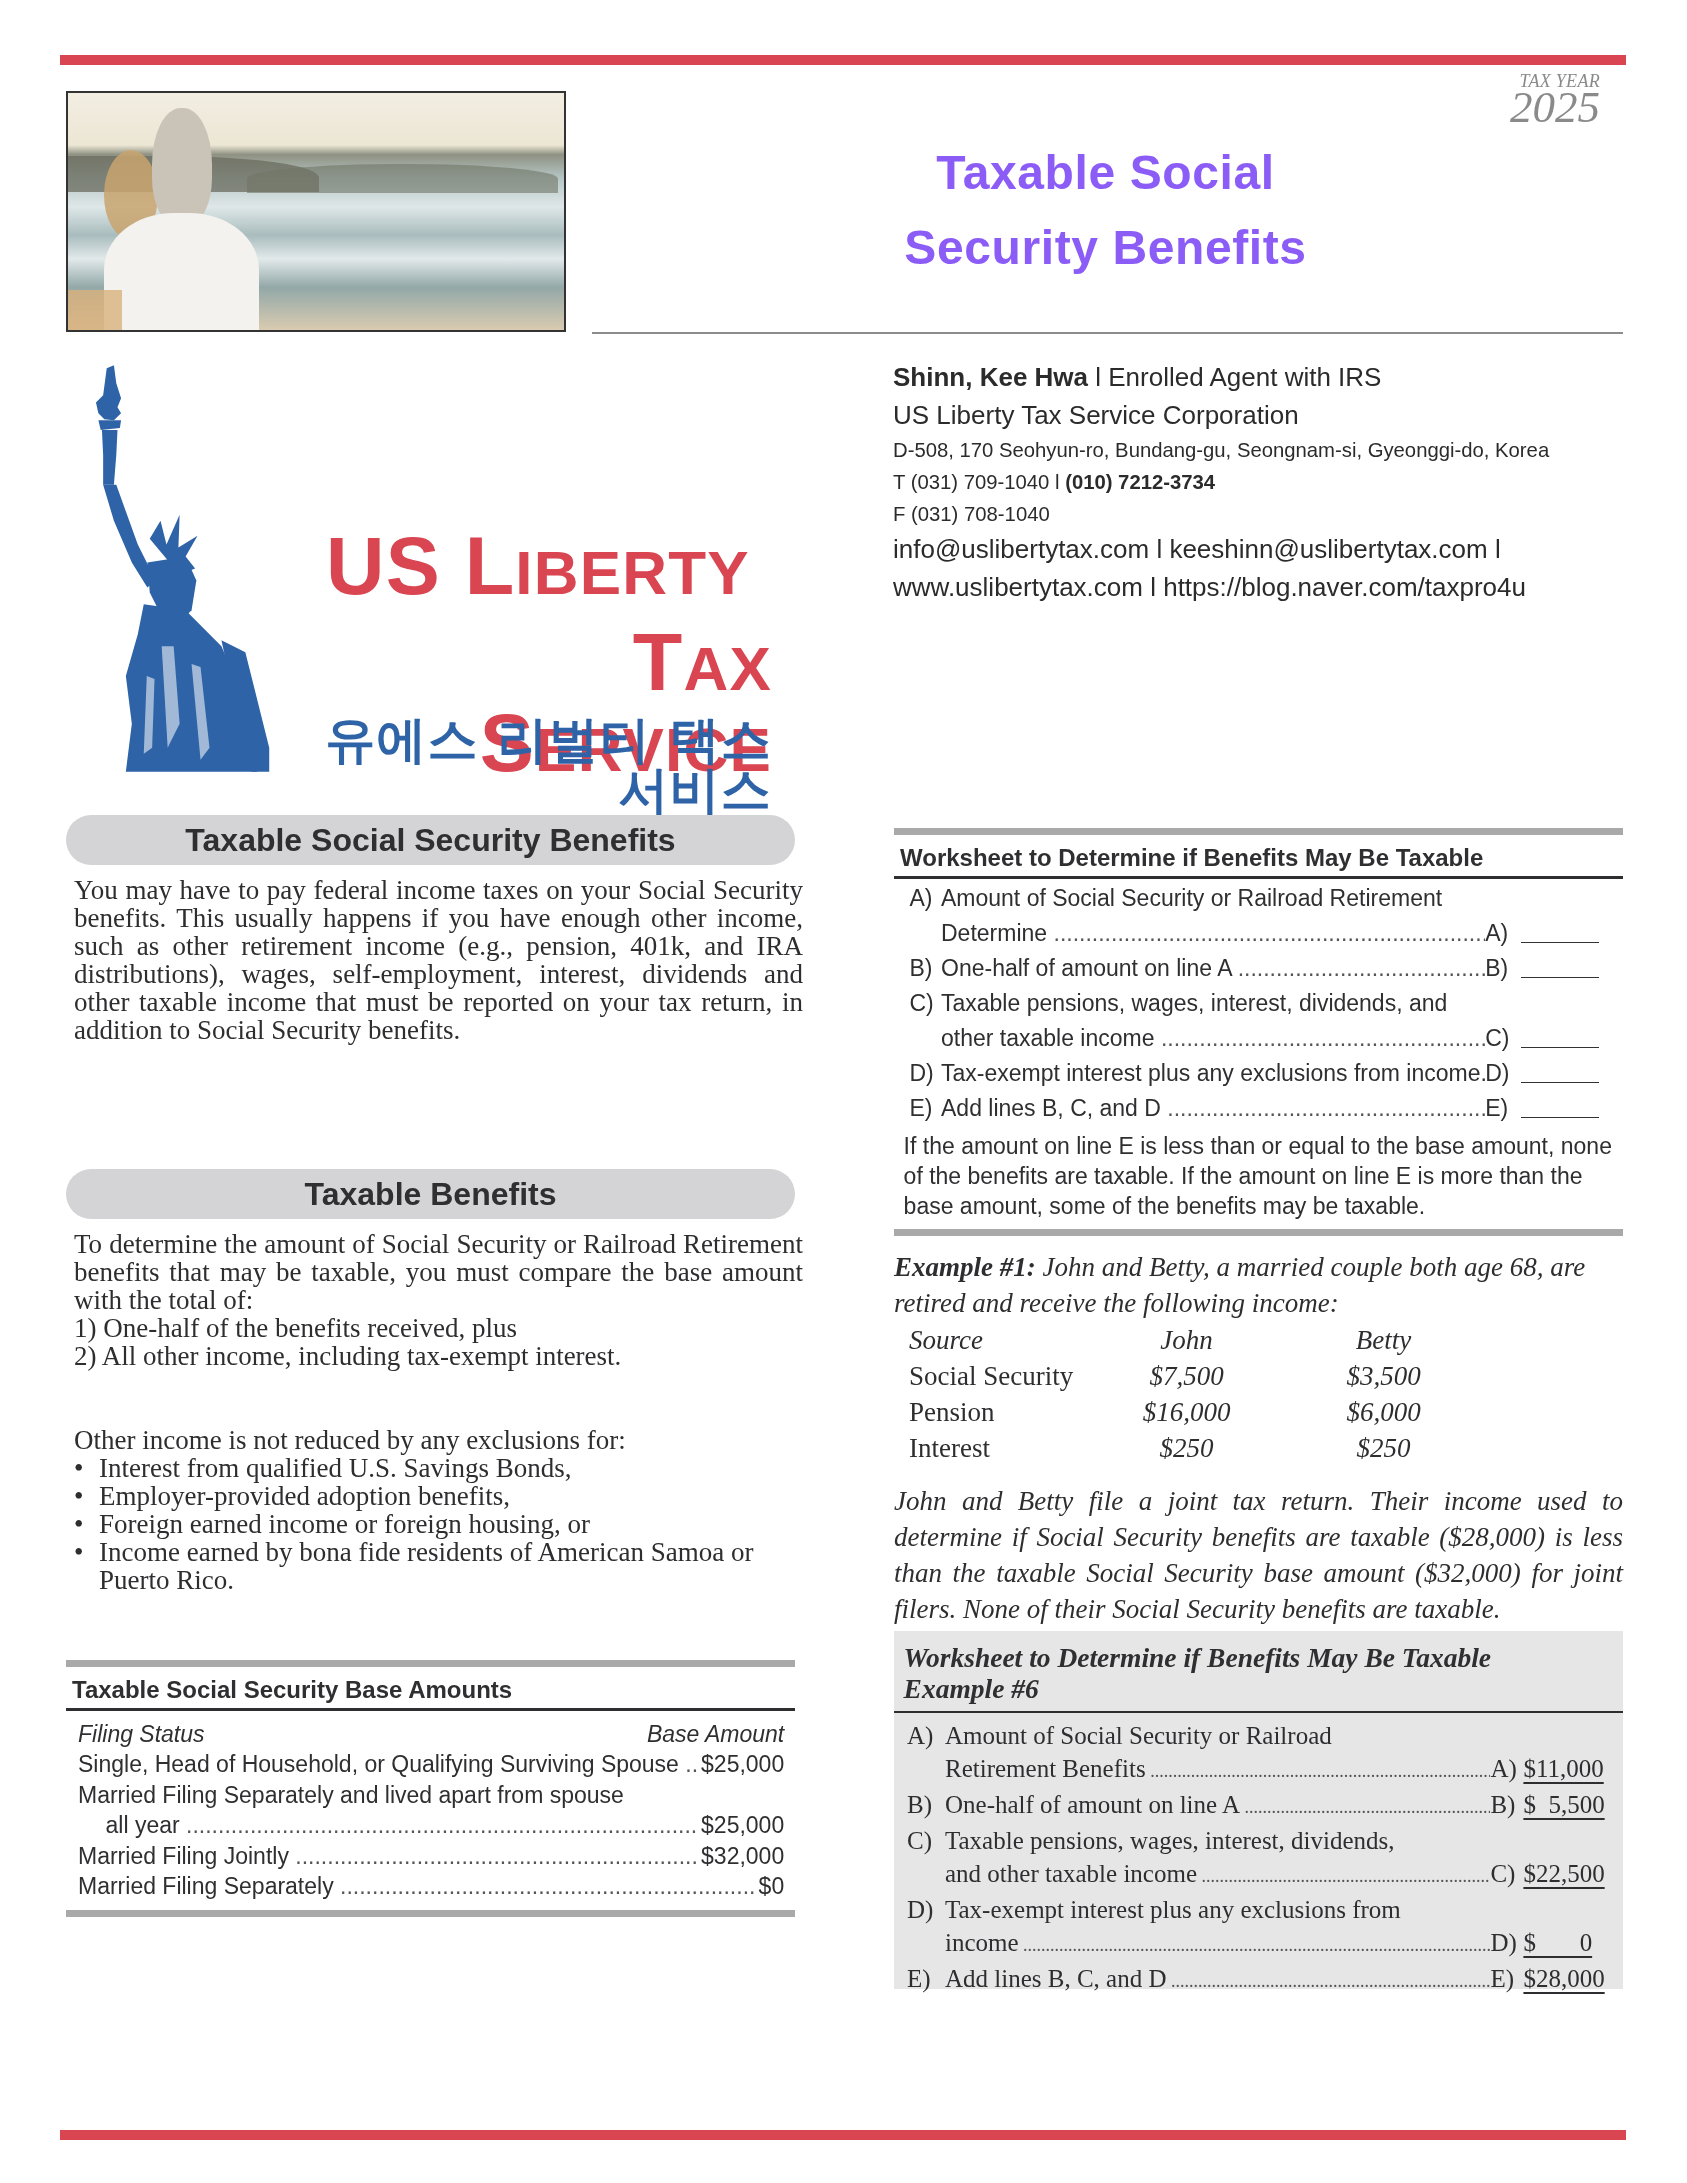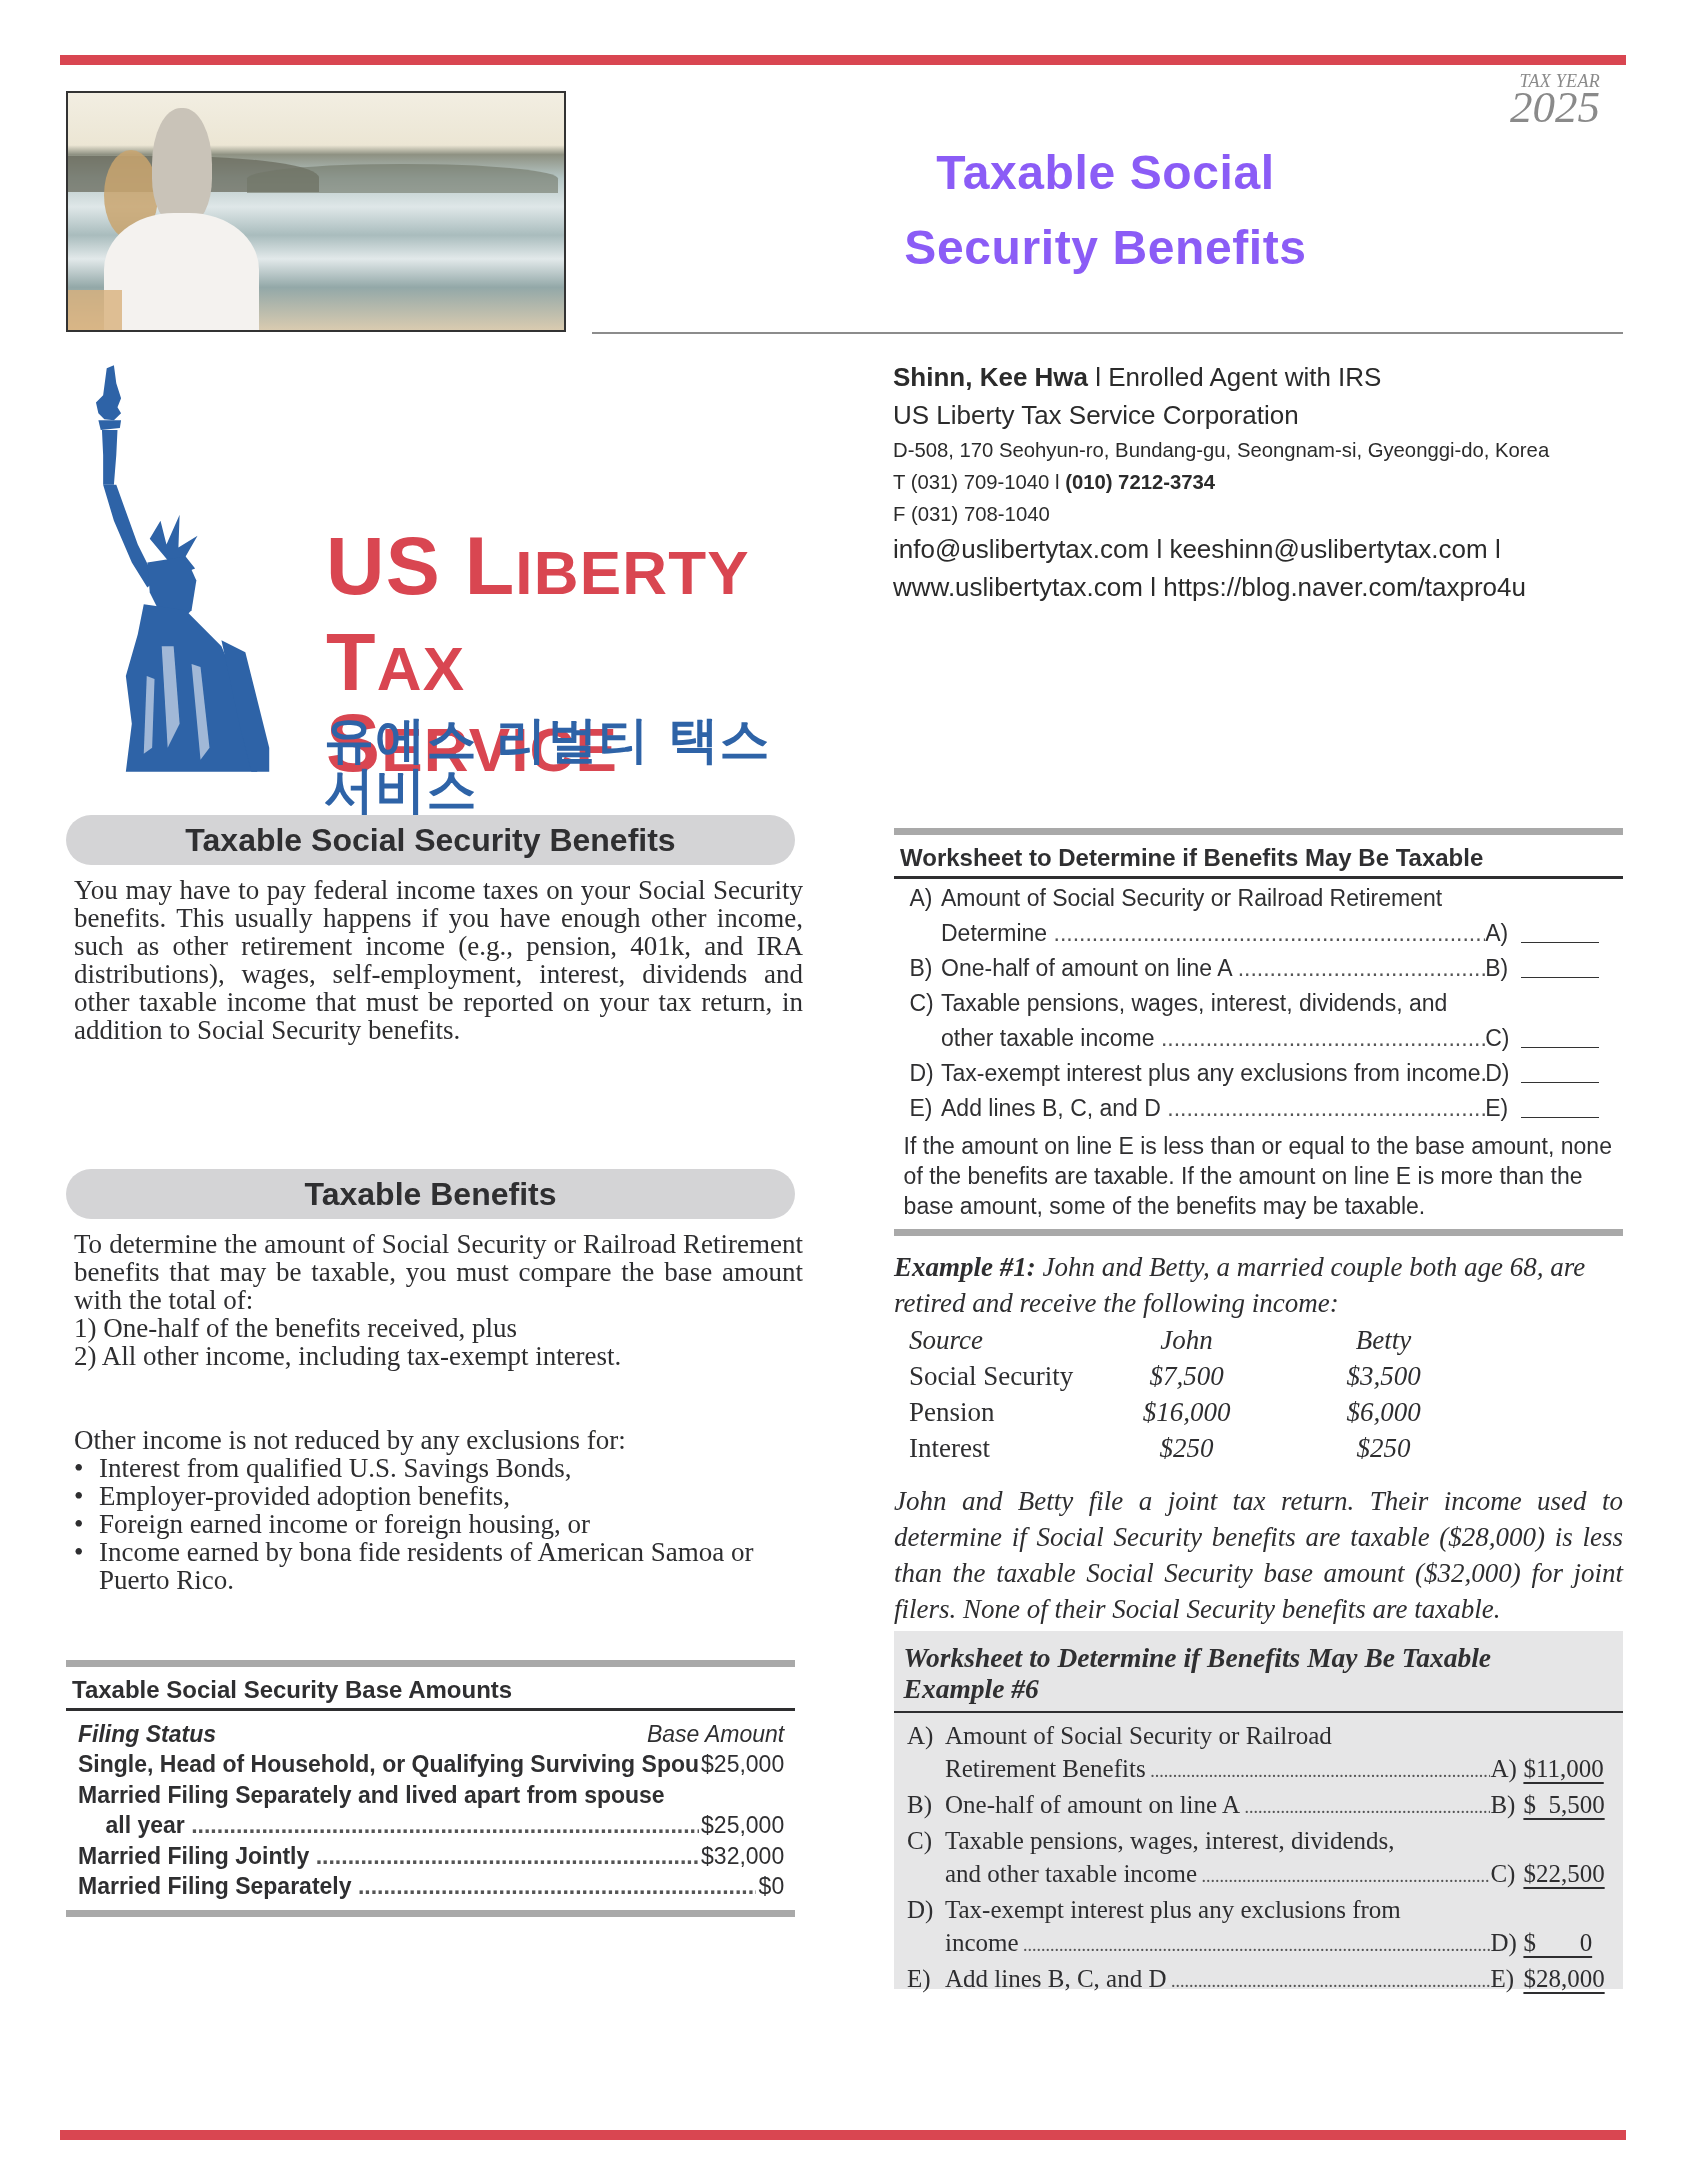--- a/index.html
+++ b/index.html
@@ -30,21 +30,21 @@
   #title-rule { left:592px; top:332px; width:1031px; height:1.8px; background:#8c8c8c; }
 
   
   #contact { left:893px; top:358px; width:729px; color:#2b2b2b; }
   #contact .l1, #contact .l2 { font-size:26px; line-height:38px; }
   #contact .small { font-size:20.3px; line-height:32px; }
   #contact .l-links { font-size:26px; line-height:38px; }
   .b { font-weight:bold; }
 
   
-  #logo { left:90px; top:365px; width:682px; height:407px; }
+  #logo { left:90px; top:365px; width:682px; height:407px;text-align:right; }
   #logo-text-1, #logo-text-2 { position:absolute; left:236px; color:#d94651; font-weight:bold; font-size:81px; line-height:1; letter-spacing:1.2px; font-family:"Liberation Sans","DejaVu Sans",sans-serif; }
   #logo-text-1 { top:161px; }
   #logo-text-2 { top:257px; }
   #logo-text-1 .sm, #logo-text-2 .sm { font-size:62px; }
   #logo-korean { position:absolute; left:234px; top:350px; color:#2e63a7; font-weight:bold; font-size:50px; line-height:1; font-family:"DejaVu Sans", sans-serif; letter-spacing:1.2px; }
 
   
   .pill { left:66px; width:729px; height:50px; background:#d4d4d6; border-radius:25px; text-align:center; font-weight:bold; font-size:32px; line-height:50px; color:#2f2f31; }
   #pill-1 { top:815px; }
   #pill-2 { top:1169px; }
@@ -56,21 +56,21 @@
   #para-3 { top:1426px; text-align:left; }
   .bullet { display:flex; }
   .bullet .dot { width:25px; flex:none; }
 
   
   #base-table { left:66px; top:1660px; width:729px; }
   .thick-gray { height:6.6px; background:#a9a9a9; }
   .tbl-title { font-weight:bold; font-size:24px; padding:9px 6px 4.8px 6px; color:#2f2f31; }
   .dark-rule { height:3px; background:#2e2e30; }
   .tbl-row { display:flex; font-size:23px; line-height:30.5px; padding:0 10.8px 0 12px; color:#2f2f31; }
-  .tbl-row .lbl { white-space:nowrap; overflow:hidden; flex:1;font-weight:bold; }
+  .tbl-row .lbl { white-space:nowrap; overflow:hidden; flex:1; }
   .tbl-row .lbl::after { content:" ..................................................................................................................................................................................."; color:#555; }
   .tbl-row.nodots .lbl::after { content:""; }
   .tbl-row .amt { white-space:nowrap; padding-left:2.4px; }
   .tbl-head { font-style:italic; }
   .indent { padding-left:27.5px; }
 
   
   #worksheet { left:894px; top:828px; width:729px; }
   .ws-row { display:flex; font-size:23px; line-height:35px; color:#2f2f31; }
   .ws-row .letter { width:47px; flex:none; padding-left:15.5px; box-sizing:border-box; }

